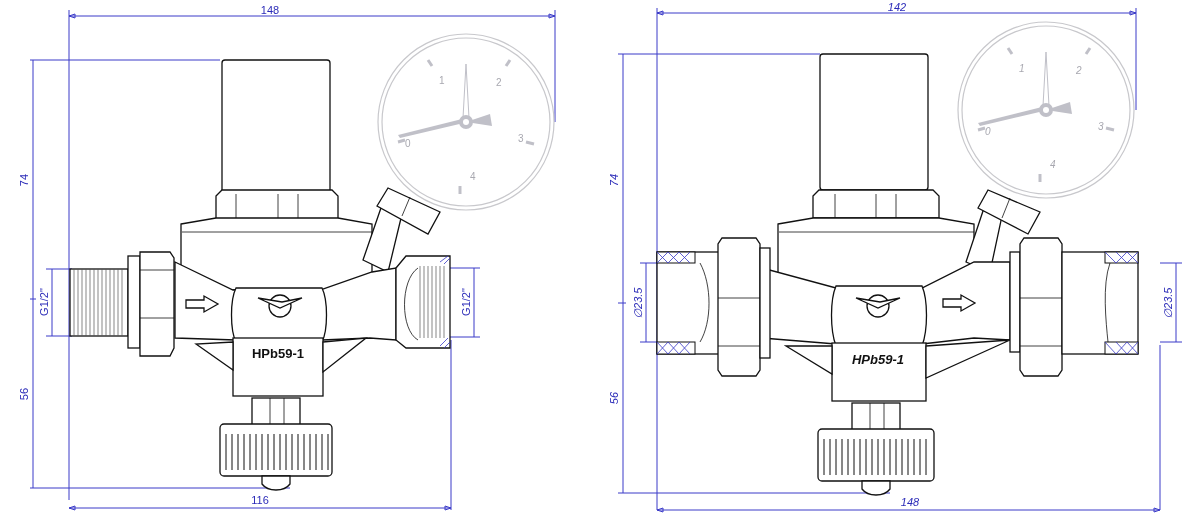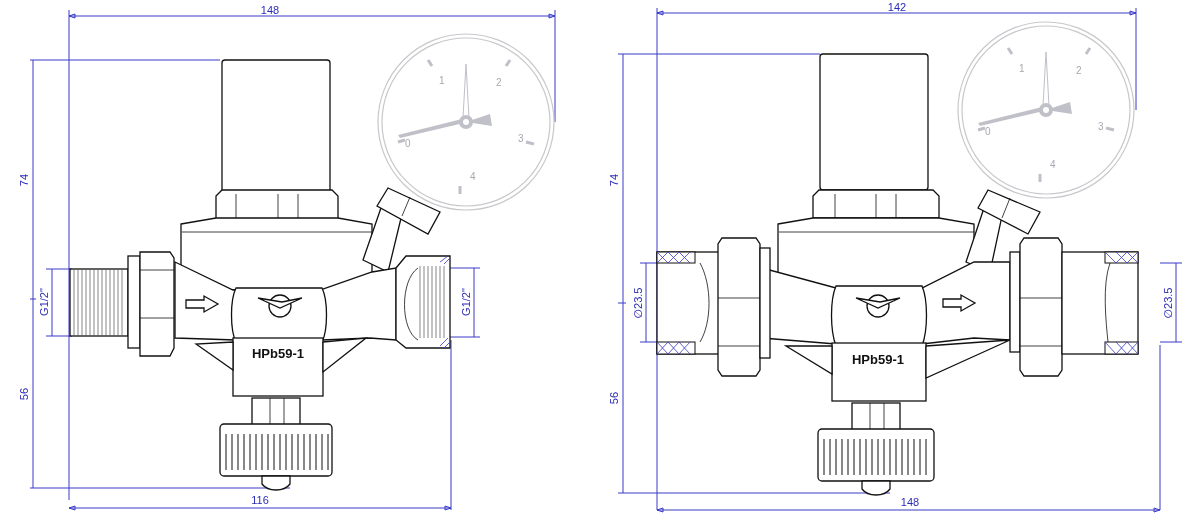--- a/index.html
+++ b/index.html
@@ -1,19 +1,19 @@
 <!DOCTYPE html>
 <html><head>
 <meta charset="utf-8">
 <style>
   html, body { margin: 0; padding: 0; background: #ffffff; }
   body { width: 1200px; height: 514px; overflow: hidden; position: relative; font-family: "Liberation Sans", sans-serif; }
   .view { position: absolute; top: 0; width: 600px; height: 514px; }
   #view-left { left: 0; }
-  #view-right { left: 600px; }
+  #view-right { left: 600px; font-style: italic; }
   svg { position: absolute; left: 0; top: 0; }
   .dim { fill: none; stroke: #3a3ac8; stroke-width: 1; }
   .dimtxt { font-family: "Liberation Sans", sans-serif; font-size: 11px; fill: #2b2bb8; }
   .ln { fill: #ffffff; stroke: #111; stroke-width: 1.3; }
   .ln-thin { fill: none; stroke: #111; stroke-width: 0.8; }
   .gauge { fill: none; stroke: #c8c8cc; stroke-width: 1.2; }
   .gauge-fill { fill: #c0c0c8; stroke: none; }
   .gauge-txt { font-family: "Liberation Sans", sans-serif; font-size: 10px; fill: #a8a8b0; }
   .mark { font-family: "Liberation Sans", sans-serif; font-weight: bold; font-size: 13px; fill: #111; }
   .hatch { stroke: #3a3ac8; stroke-width: 0.8; fill: none; }

